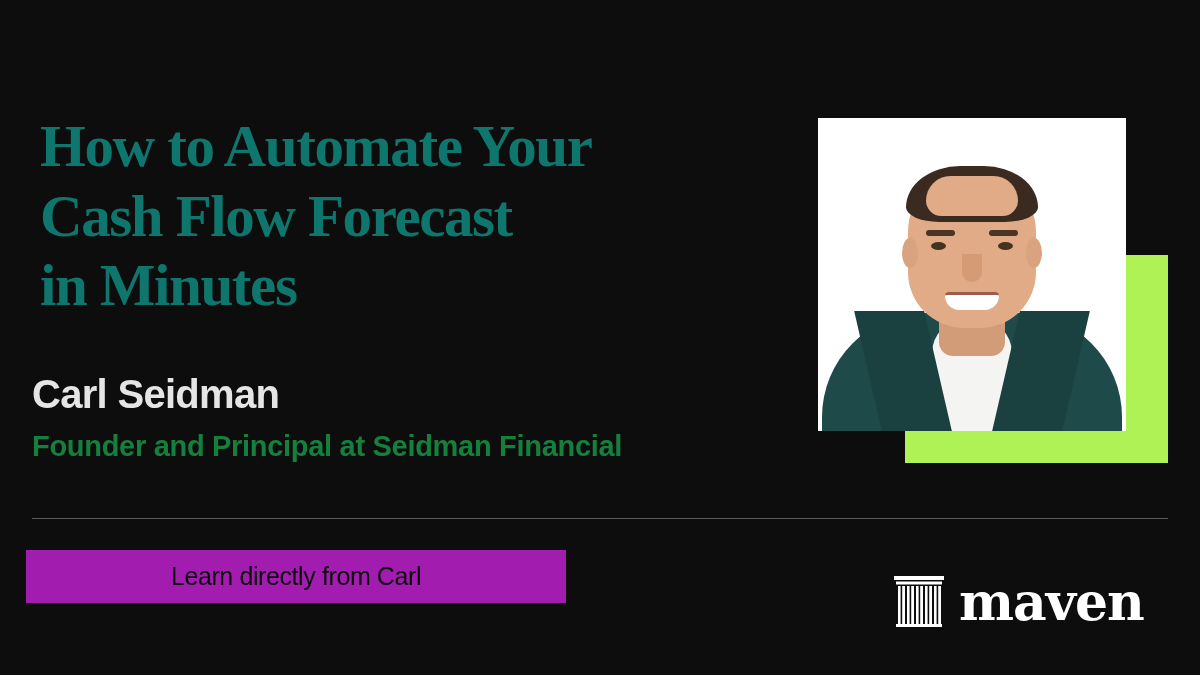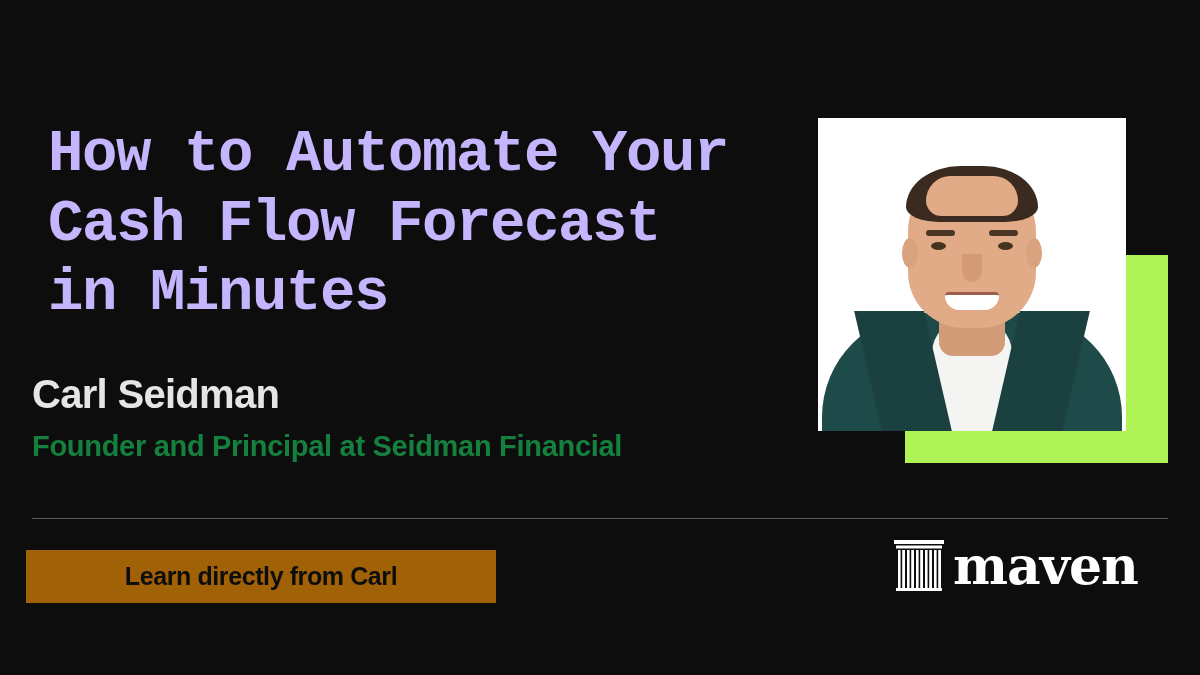--- a/index.html
+++ b/index.html
@@ -29,23 +29,23 @@
     top: 0;
     width: 770px;
     height: 675px;
   }
 
   .headline {
     position: absolute;
     top: 104px;
     left: 0;
     width: 760px;
-    margin: 16px;
-    color: #c4b5fd;
-    font-family: Liberation Mono, monospace;
+    margin: 8px;
+    color: #0f766e;
+    font-family: Liberation Serif, serif;
     font-size: 59px;
     font-weight: 700;
     line-height: 1.18;
     letter-spacing: -1.4px;
     white-space: pre-line;
   }
 
   .speaker-block {
     position: absolute;
     top: 372px;
@@ -79,28 +79,28 @@
     width: 1136px;
     height: 1px;
     background: #5a5a5a;
   }
 
   
   .cta-button {
     position: absolute;
     left: 26px;
     top: 550px;
-    width: 470px;
+    width: 540px;
     height: 53px;
-    background: #a16207;
+    background: #a21caf;
     border: none;
     color: #0d0d0d;
     font-family: "Liberation Sans", sans-serif;
     font-size: 25px;
-    font-weight: 700;
+    font-weight: 400;
     letter-spacing: -0.4px;
     display: flex;
     align-items: center;
     justify-content: center;
     cursor: pointer;
     padding: 0;
   }
 
   
   .photo-area {
@@ -262,24 +262,24 @@
     background: #d8a37e;
     border-radius: 50%;
   }
   .pt-ear-l { left: 50%; margin-left: -70px; }
   .pt-ear-r { left: 50%; margin-left: 54px; }
 
   
   .maven-logo {
     position: absolute;
     left: 893px;
-    top: 536px;
+    top: 572px;
     display: flex;
     align-items: center;
-    gap: 8px;
+    gap: 14px;
     height: 60px;
   }
   .maven-mark {
     width: 52px;
     height: 56px;
     flex: none;
   }
   .maven-word {
     color: #ffffff;
     font-family: "DejaVu Serif", serif;

